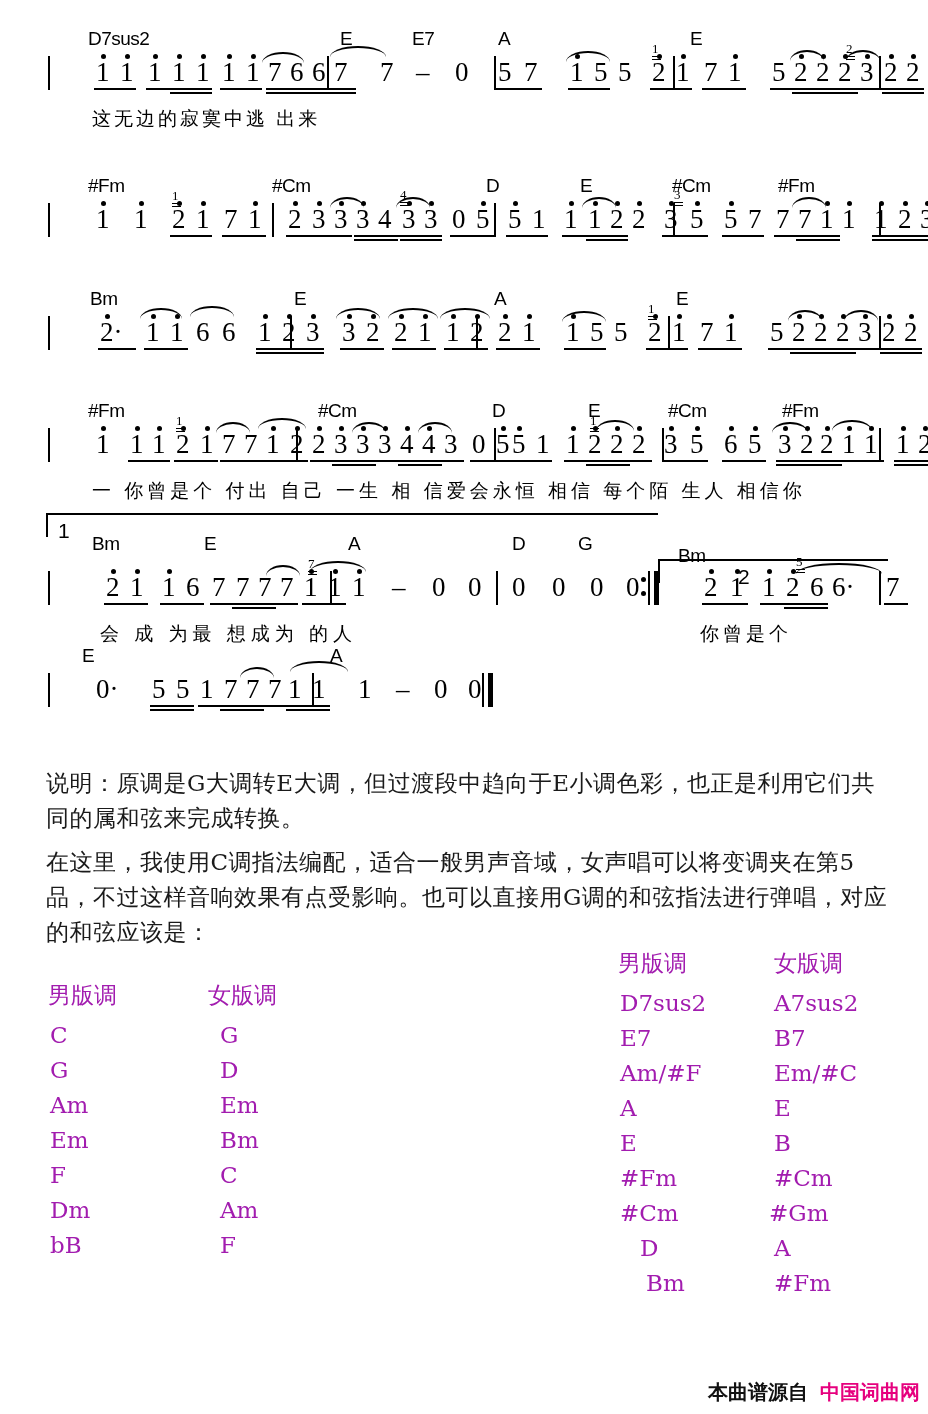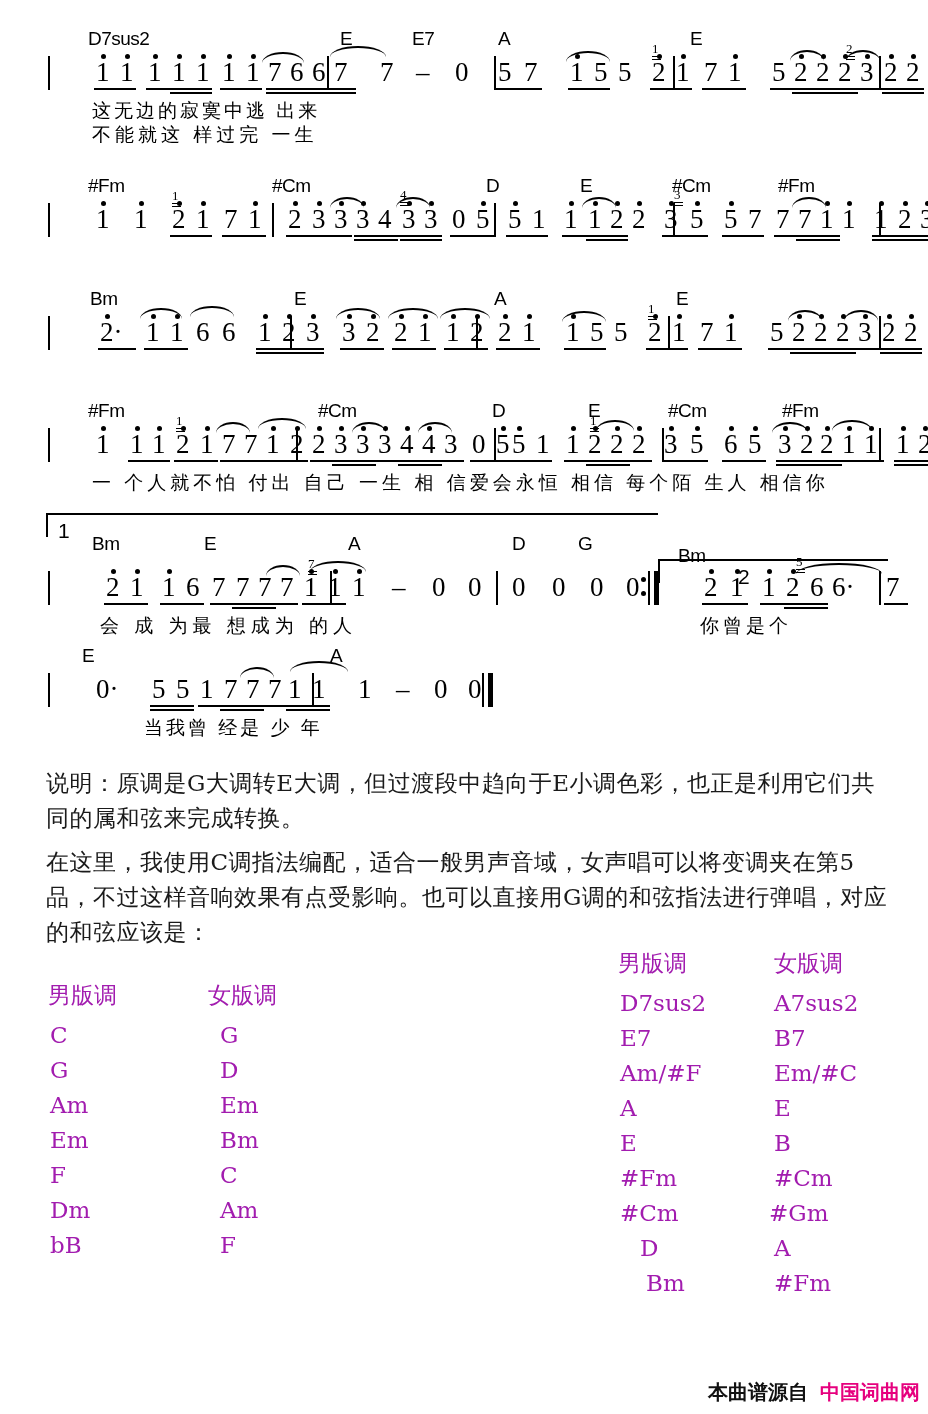--- a/index.html
+++ b/index.html
@@ -108,21 +108,21 @@
     margin-top: 1px;
   }
 
   
   .lyricline {
     position: relative;
     height: 25px;
   }
   .lyr {
     position: absolute;
-    top: 0;
+    top: 8px;
     font-family: "Liberation Sans", sans-serif;
     font-size: 19px;
     white-space: nowrap;
     letter-spacing: 1px;
   }
 
   
   .volta {
     position: absolute;
     border-left: 2px solid #000;
@@ -268,23 +268,20 @@
         <span class="odot" style="left:889px;top:0;"></span>
       <span class="note" style="left:906px;">2</span>
         <span class="odot" style="left:911px;top:0;"></span>
       <div class="beam" style="left:858px;top:34px;width:66px;"></div>
       <div class="beam" style="left:882px;top:38px;width:42px;"></div>
     </div>
 
     <div class="lyricline" style="height:24px;">
       <span class="lyr" style="left:92px; letter-spacing:3px;">这无边的寂寞中逃 出来</span>
     </div>
-    <div class="lyricline">
-      <span class="lyr" style="left:92px; letter-spacing:4px;">不能就这 样过完 一生</span>
-    </div>
   </div>
 
   <div class="sysrow" style="top:175px;">
     <div class="chordline">
       <span class="chord" style="left:88px;">#Fm</span>
       <span class="chord" style="left:272px;">#Cm</span>
       <span class="chord" style="left:486px;">D</span>
       <span class="chord" style="left:580px;">E</span>
       <span class="chord" style="left:672px;">#Cm</span>
       <span class="chord" style="left:778px;">#Fm</span>
@@ -594,21 +591,21 @@
       <span class="note" style="left:896px;">1</span>
         <span class="odot" style="left:901px;top:0;"></span>
       <span class="note" style="left:918px;">2</span>
         <span class="odot" style="left:923px;top:0;"></span>
 
       <div class="beam" style="left:894px;top:34px;width:66px;"></div>
       <div class="beam" style="left:894px;top:38px;width:66px;"></div>
     </div>
 
     <div class="lyricline">
-      <span class="lyr" style="left:92px; letter-spacing:4px;">一 个人就不怕 付出 自己 一生 相 信爱会永恒 相信 每个陌 生人 相信你</span>
+      <span class="lyr" style="left:92px; letter-spacing:4px;">一 你曾是个 付出 自己 一生 相 信爱会永恒 相信 每个陌 生人 相信你</span>
     </div>
   </div>
 
   <div class="sysrow" style="top:515px;">
     <div class="volta" style="left:46px; top:-2px; width:610px;">
       <span>1</span>
     </div>
     <div class="volta" style="left:658px; top:44px; width:228px;">
       <span style="left:78px;">2</span>
     </div>
@@ -725,23 +722,20 @@
       <div class="beam" style="left:286px;top:34px;width:44px;"></div>
       <div class="beam" style="left:286px;top:38px;width:44px;"></div>
       <div class="tie" style="left:290px;top:-10px;width:58px;"></div>
 
       <span class="note" style="left:358px;">1</span>
       <span class="note" style="left:396px;">–</span>
       <span class="note" style="left:434px;">0</span>
       <span class="note" style="left:468px;">0</span>
     </div>
 
-    <div class="lyricline">
-      <span class="lyr" style="left:144px; letter-spacing:3px;">当我曾 经是 少 年</span>
-    </div>
   </div>
 </div>
 
 <div class="prose" style="top:766px;">说明：原调是G大调转E大调，但过渡段中趋向于E小调色彩，也正是利用它们共同的属和弦来完成转换。</div>
 <div class="prose" style="top:845px;">在这里，我使用C调指法编配，适合一般男声音域，女声唱可以将变调夹在第5品，不过这样音响效果有点受影响。也可以直接用G调的和弦指法进行弹唱，对应的和弦应该是：</div>
 
 <div class="ctable" style="left:48px; top:980px; width:300px; height:290px;">
   <span class="hdr" style="left:0px;   top:0px;">男版调</span>
   <span class="hdr" style="left:160px; top:0px;">女版调</span>
 

